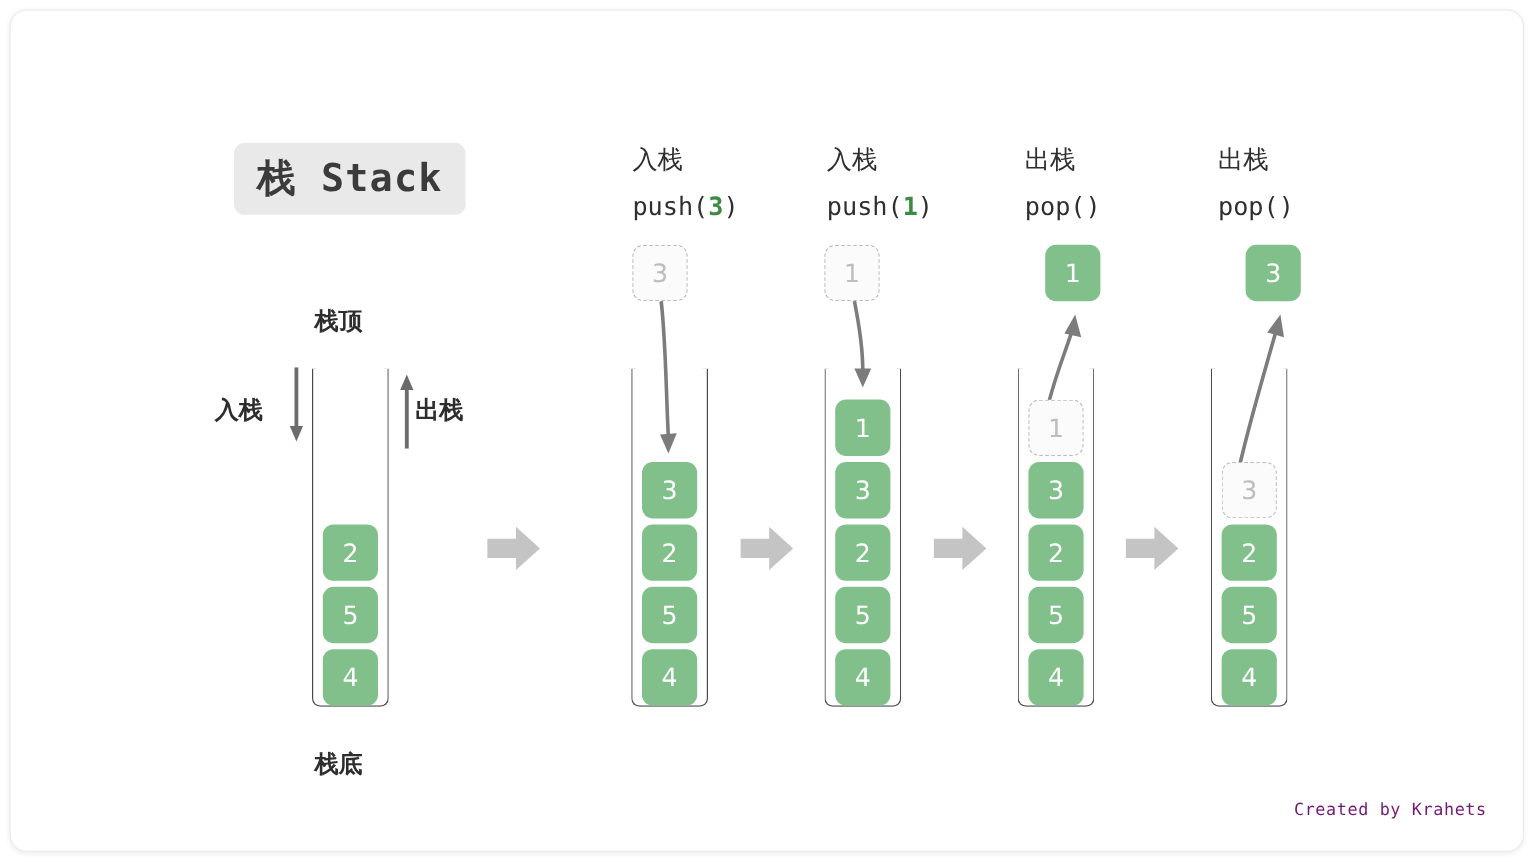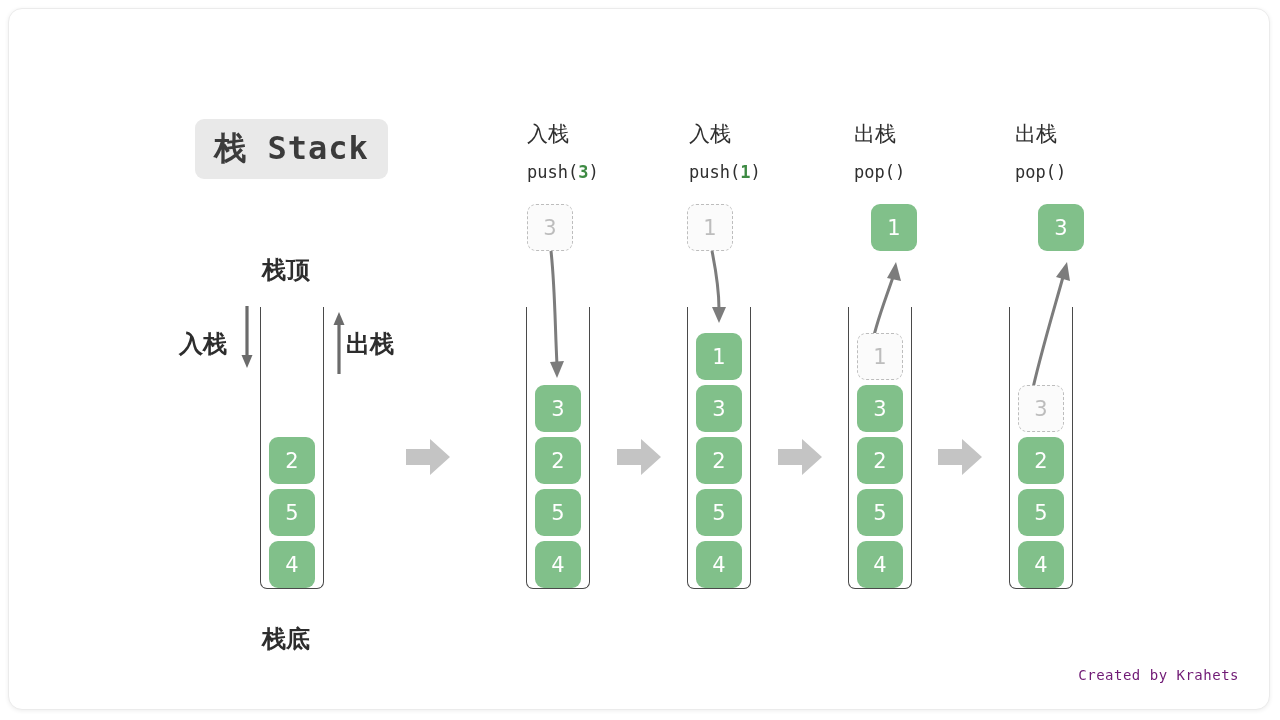--- a/index.html
+++ b/index.html
@@ -42,21 +42,21 @@
     font-family: "DejaVu Sans Mono", monospace;
     font-size: 32px;
     font-weight: bold;
     color: #3b3b3b;
     letter-spacing: 1px;
   }
 
   
   .cn-label {
     font-family: "Liberation Sans", "DejaVu Sans", sans-serif;
-    font-size: 24px;
+    font-size: 20px;
     font-weight: bold;
     color: #2d2d2d;
     white-space: nowrap;
   }
   #label-top  { left: 253px; top: 245px; }
   #label-bottom { left: 253px; top: 614px; }
   #label-push-side { left: 170px; top: 319px; }
   #label-pop-side  { left: 337px; top: 319px; }
 
   
@@ -67,21 +67,21 @@
     font-size: 21px;
     color: #2f2f2f;
     line-height: 38px;
     white-space: nowrap;
   }
   .col-header .cn {
     font-family: "Liberation Sans", "DejaVu Sans", sans-serif;
   }
   .col-header .code {
     font-family: "DejaVu Sans Mono", monospace;
-    font-size: 17px;
+    font-size: 21px;
   }
   .col-header .code .num { color: #3d8a43; font-weight: bold; }
 
   
   .stack-wrap { width: 64px; }
   .stack-walls {
     position: absolute;
     left: 0;
     top: 0;
     width: 64px;

